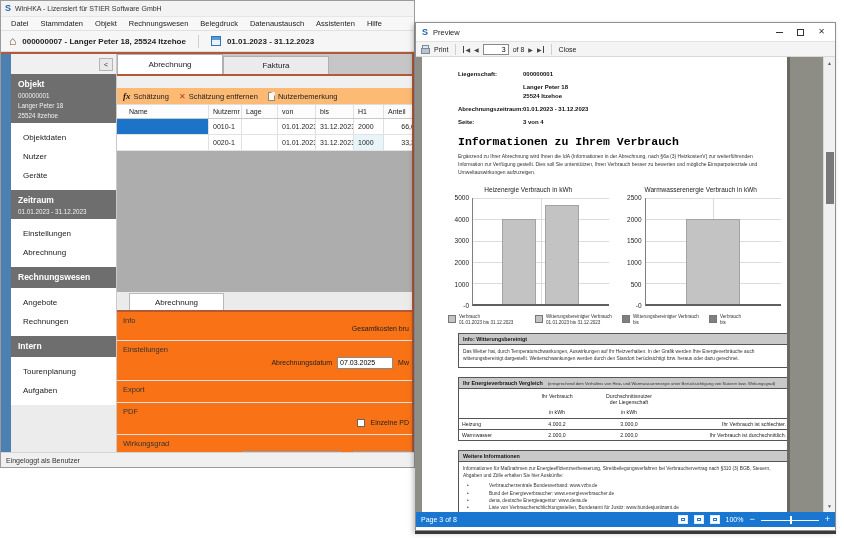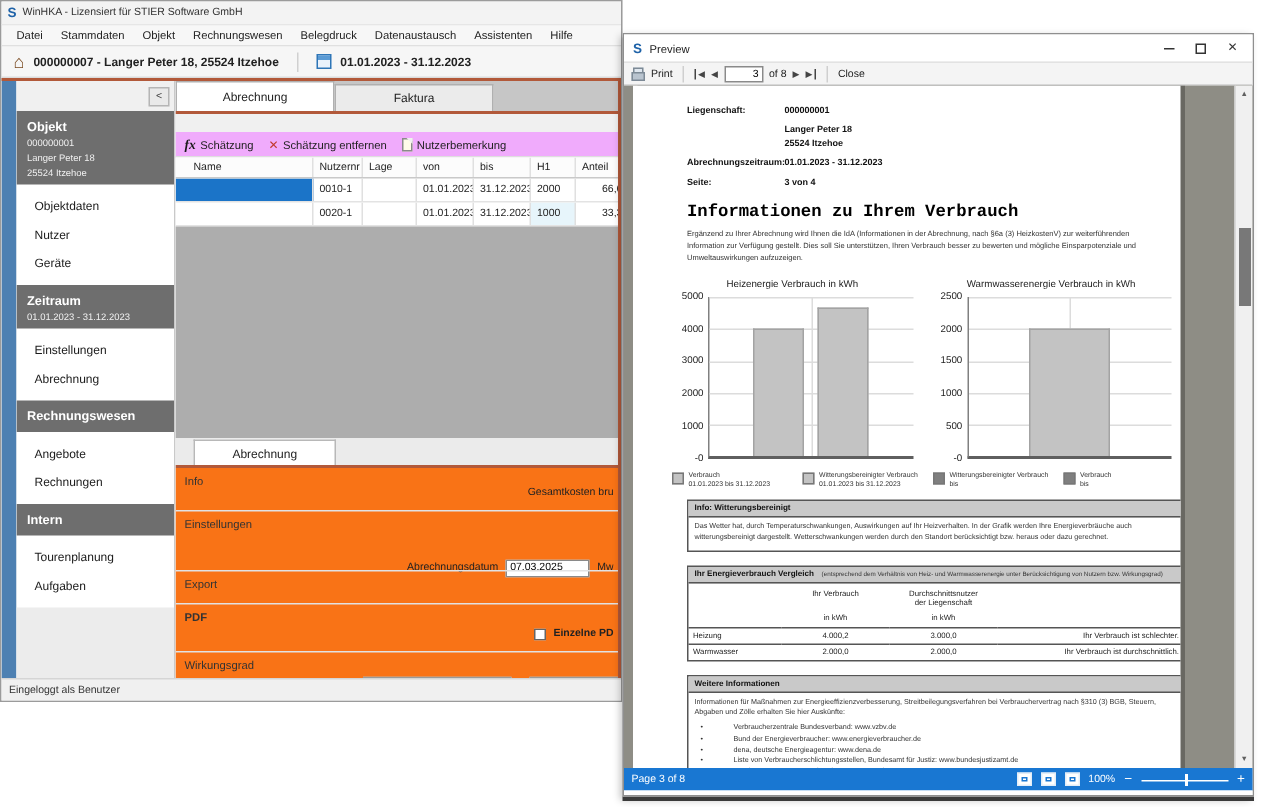--- a/index.html
+++ b/index.html
@@ -34,21 +34,21 @@
   .sb-item { height:19px; line-height:19px; padding-left:12px; font-size:8px; color:#1a1a1a; }
   .sb-fill { flex:1; background:#ececec; }
 
   
   .main-pane { flex:1; display:flex; flex-direction:column; background:#f0f0f0; overflow:hidden; }
   .tabs-row { height:20px; background:#c6c6c6; display:flex; align-items:flex-end; }
   .tab { height:18px; line-height:18px; width:106px; text-align:center; font-size:8px; color:#222; background:#ebebeb; border:1px solid #b0b0b0; border-bottom:none; }
   .tab.active { background:#ffffff; height:20px; line-height:20px; }
   .orange-line { height:2px; background:#b2593a; }
   .pane-gap { height:12px; background:#f0f0f0; }
-  .table-toolbar { height:17px; background:#f0abfc; border-bottom:1px solid #dedede; display:flex; align-items:center; padding:0 6px; gap:10px; }
+  .table-toolbar { height:17px; background:#fdba74; border-bottom:1px solid #dedede; display:flex; align-items:center; padding:0 6px; gap:10px; }
   .tool-btn { display:flex; align-items:center; gap:3px; font-size:7.5px; color:#222; white-space:nowrap; }
   .fx-icon { font-family:"Liberation Serif","DejaVu Serif",serif; font-style:italic; font-weight:bold; font-size:9px; color:#1a1a1a; }
   .x-icon { color:#c0392b; font-weight:bold; font-size:8px; }
   .note-icon { width:7px; height:9px; background:#fffbe8; border:1px solid #8a8a8a; position:relative; }
   .note-icon::after { content:""; position:absolute; right:-1px; top:-1px; border:2px solid transparent; border-top-color:#f0f0f0; border-right-color:#f0f0f0; }
 
   .data-table { background:#ffffff; font-size:7px; color:#222; }
   .t-row { display:grid; grid-template-columns:92px 33px 36px 38px 38px 30px 48px; height:16px; align-items:center; border-bottom:1px solid #e3e3e3; overflow:hidden; }
   .t-row.hdr { height:14px; border-bottom:1px solid #c9c9c9; background:#fcfcfc; }
   .t-cell { padding-left:4px; border-right:1px solid #e0e0e0; height:100%; display:flex; align-items:center; overflow:hidden; white-space:nowrap; }
@@ -57,21 +57,21 @@
   .row-sel .t-cell.name { background:#1b74c8; color:#fff; }
   .h1-tint { background:#e7f5fb; }
   .gray-fill { flex:1; background:#adadad; }
 
   .bottom-tabs { height:18px; background:#ebebeb; display:flex; align-items:flex-end; padding-left:12px; }
   .btab { height:17px; line-height:17px; width:95px; text-align:center; font-size:8px; background:#ffffff; border:1px solid #b8b8b8; border-bottom:none; color:#222; }
   .bottom-panel { flex:1; background:#f97316; display:flex; flex-direction:column; overflow:hidden; }
   .bp-group { position:relative; border-top:1px solid #e2e2e2; }
   .bp-group:first-child { border-top:none; }
   .bp-label { position:absolute; left:6px; top:4px; font-size:7.5px; color:#333; }
-  .g-info { height:28px; } .g-einst { height:40px; } .g-export { height:22px; } .g-pdf { height:32px;font-weight:bold; } .g-druck { flex:1; }
+  .g-info { height:28px; } .g-einst { height:40px; } .g-export { height:22px; } .g-pdf { height:32px; } .g-druck { flex:1; }
   .bp-right { position:absolute; right:3px; display:flex; align-items:center; gap:5px; white-space:nowrap; overflow:hidden; }
   .bp-text { font-size:7px; color:#222; }
   .date-input { width:56px; height:12px; border:1px solid #8a8a8a; background:#fff; font-size:7px; padding:0 2px; font-family:inherit; }
   .cb { width:8px; height:8px; border:1px solid #666; background:#fff; }
   .bp-buttons { position:absolute; right:0; top:16px; display:flex; gap:12px; width:170px; overflow:hidden; }
   .bp-btn { height:15px; line-height:13px; background:#e4e4e4; border:1px solid #9a9a9a; font-size:7px; font-weight:bold; color:#222; text-align:center; padding:0 6px; }
   .btn-kost { width:118px; } .btn-sald { width:70px; }
   .mw-statusbar { height:15px; background:#f0f0f0; border-top:1px solid #d5d5d5; font-size:7px; color:#333; display:flex; align-items:center; padding-left:5px; }
 
   
@@ -287,21 +287,21 @@
 
         <div class="bottom-panel">
           <div class="bp-group g-info">
             <div class="bp-label">Info</div>
             <div class="bp-right" style="top:13px;">
               <span class="bp-text">Gesamtkosten bru</span>
             </div>
           </div>
           <div class="bp-group g-einst">
             <div class="bp-label">Einstellungen</div>
-            <div class="bp-right" style="top:32px;">
+            <div class="bp-right" style="top:16px;">
               <span class="bp-text">Abrechnungsdatum</span>
               <input class="date-input" value="07.03.2025" style="">
               <span class="bp-text">Mw</span>
             </div>
           </div>
           <div class="bp-group g-export">
             <div class="bp-label">Export</div>
           </div>
           <div class="bp-group g-pdf">
             <div class="bp-label">PDF</div>

